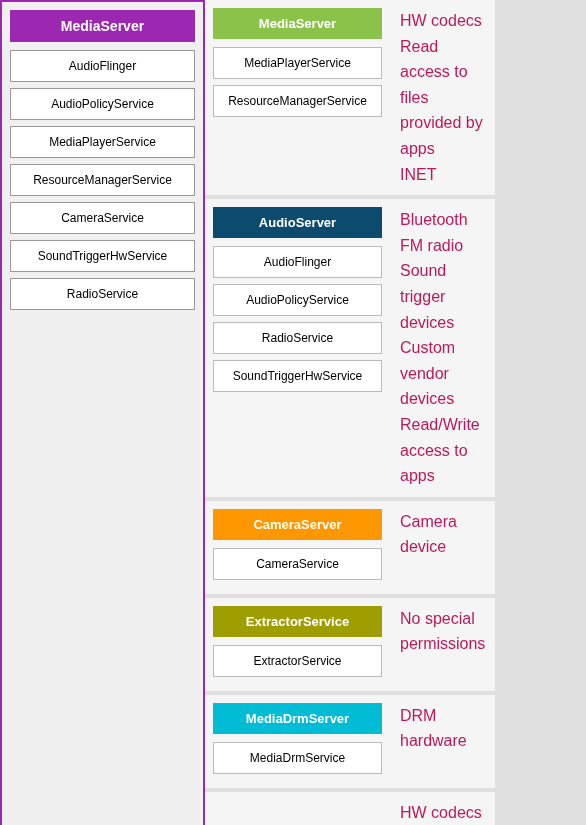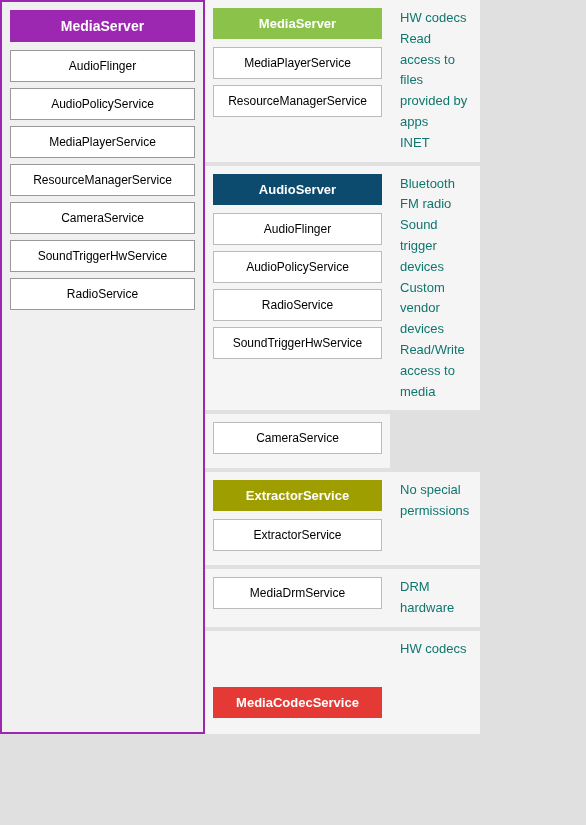--- a/index.html
+++ b/index.html
@@ -84,23 +84,23 @@
       padding: 8px 4px;
       margin-bottom: 6px;
       font-size: 12px;
     }
 
     
     .permissions-column {
       flex: 1;
       padding: 8px 10px;
       background: #f5f5f5;
-      font-size: 13px;
+      font-size: 16px;
       line-height: 1.6;
-      color: #0f766e;
+      color: #be185d;
     }
   </style>
 </head>
 <body>
 
 <div class="main-container">
 
   <div class="left-column">
     <div class="left-header">MediaServer</div>
     <div id="left-items-container">
@@ -134,39 +134,44 @@
             <div class="section-item">AudioFlinger</div>
             <div class="section-item">AudioPolicyService</div>
             <div class="section-item">RadioService</div>
             <div class="section-item">SoundTriggerHwService</div>
           </div>
           <div class="permissions-column">
             <div>Bluetooth</div>
             <div>FM radio</div>
             <div>Sound trigger devices</div>
             <div>Custom vendor devices</div>
-            <div>Read/Write access to media</div>
+            <div>Read/Write access to apps</div>
           </div>
         </div>
         <div class="section-row">
           <div class="middle-column">
+            <div class="section-header" style="background: rgb(255, 152, 0);">CameraServer</div>
             <div class="section-item">CameraService</div>
+          </div>
+          <div class="permissions-column">
+            <div>Camera device</div>
           </div>
         </div>
         <div class="section-row">
           <div class="middle-column">
             <div class="section-header" style="background: rgb(158, 158, 0);">ExtractorService</div>
             <div class="section-item">ExtractorService</div>
           </div>
           <div class="permissions-column">
             <div>No special permissions</div>
           </div>
         </div>
         <div class="section-row">
           <div class="middle-column">
+            <div class="section-header" style="background: rgb(0, 188, 212);">MediaDrmServer</div>
             <div class="section-item">MediaDrmService</div>
           </div>
           <div class="permissions-column">
             <div>DRM hardware</div>
           </div>
         </div>
         <div class="section-row">
           <div class="middle-column">
             <div class="section-header" style="background: rgb(229, 57, 53); margin-top: 48px;">MediaCodecService</div>
           </div>

